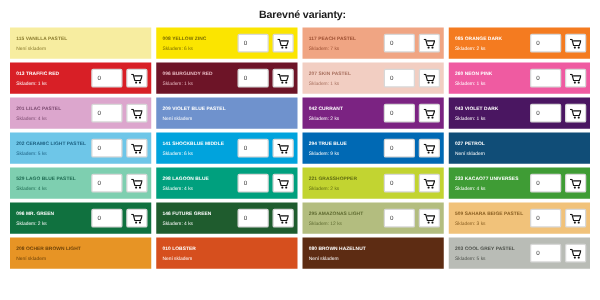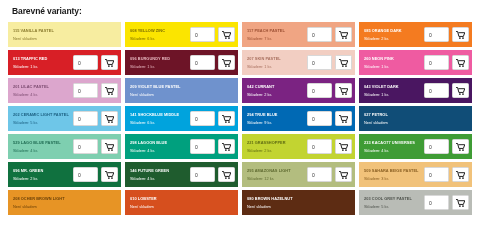--- a/index.html
+++ b/index.html
@@ -6,21 +6,21 @@
   body{
     width:480px;height:240px;overflow:hidden;
     background:#ffffff;
     font-family:"Liberation Sans","DejaVu Sans",sans-serif;
     -webkit-font-smoothing:antialiased;
   }
   .page{width:480px;height:240px;position:relative;box-sizing:border-box;padding:0 8px;}
   .page-title{
     font-size:8.5px;font-weight:bold;color:#1a1a1a;
     letter-spacing:-0.1px;
-    padding:6px 0 5px 4px;margin:0;line-height:11px;
+    padding:6px 0 5px 4px;margin:0;line-height:11px;text-align:center;
   }
   .variant-grid{
     display:grid;
     grid-template-columns:repeat(4,1fr);
     gap:3px 4px;
   }
   .variant-card{
     position:relative;
     height:25px;
     box-sizing:border-box;

